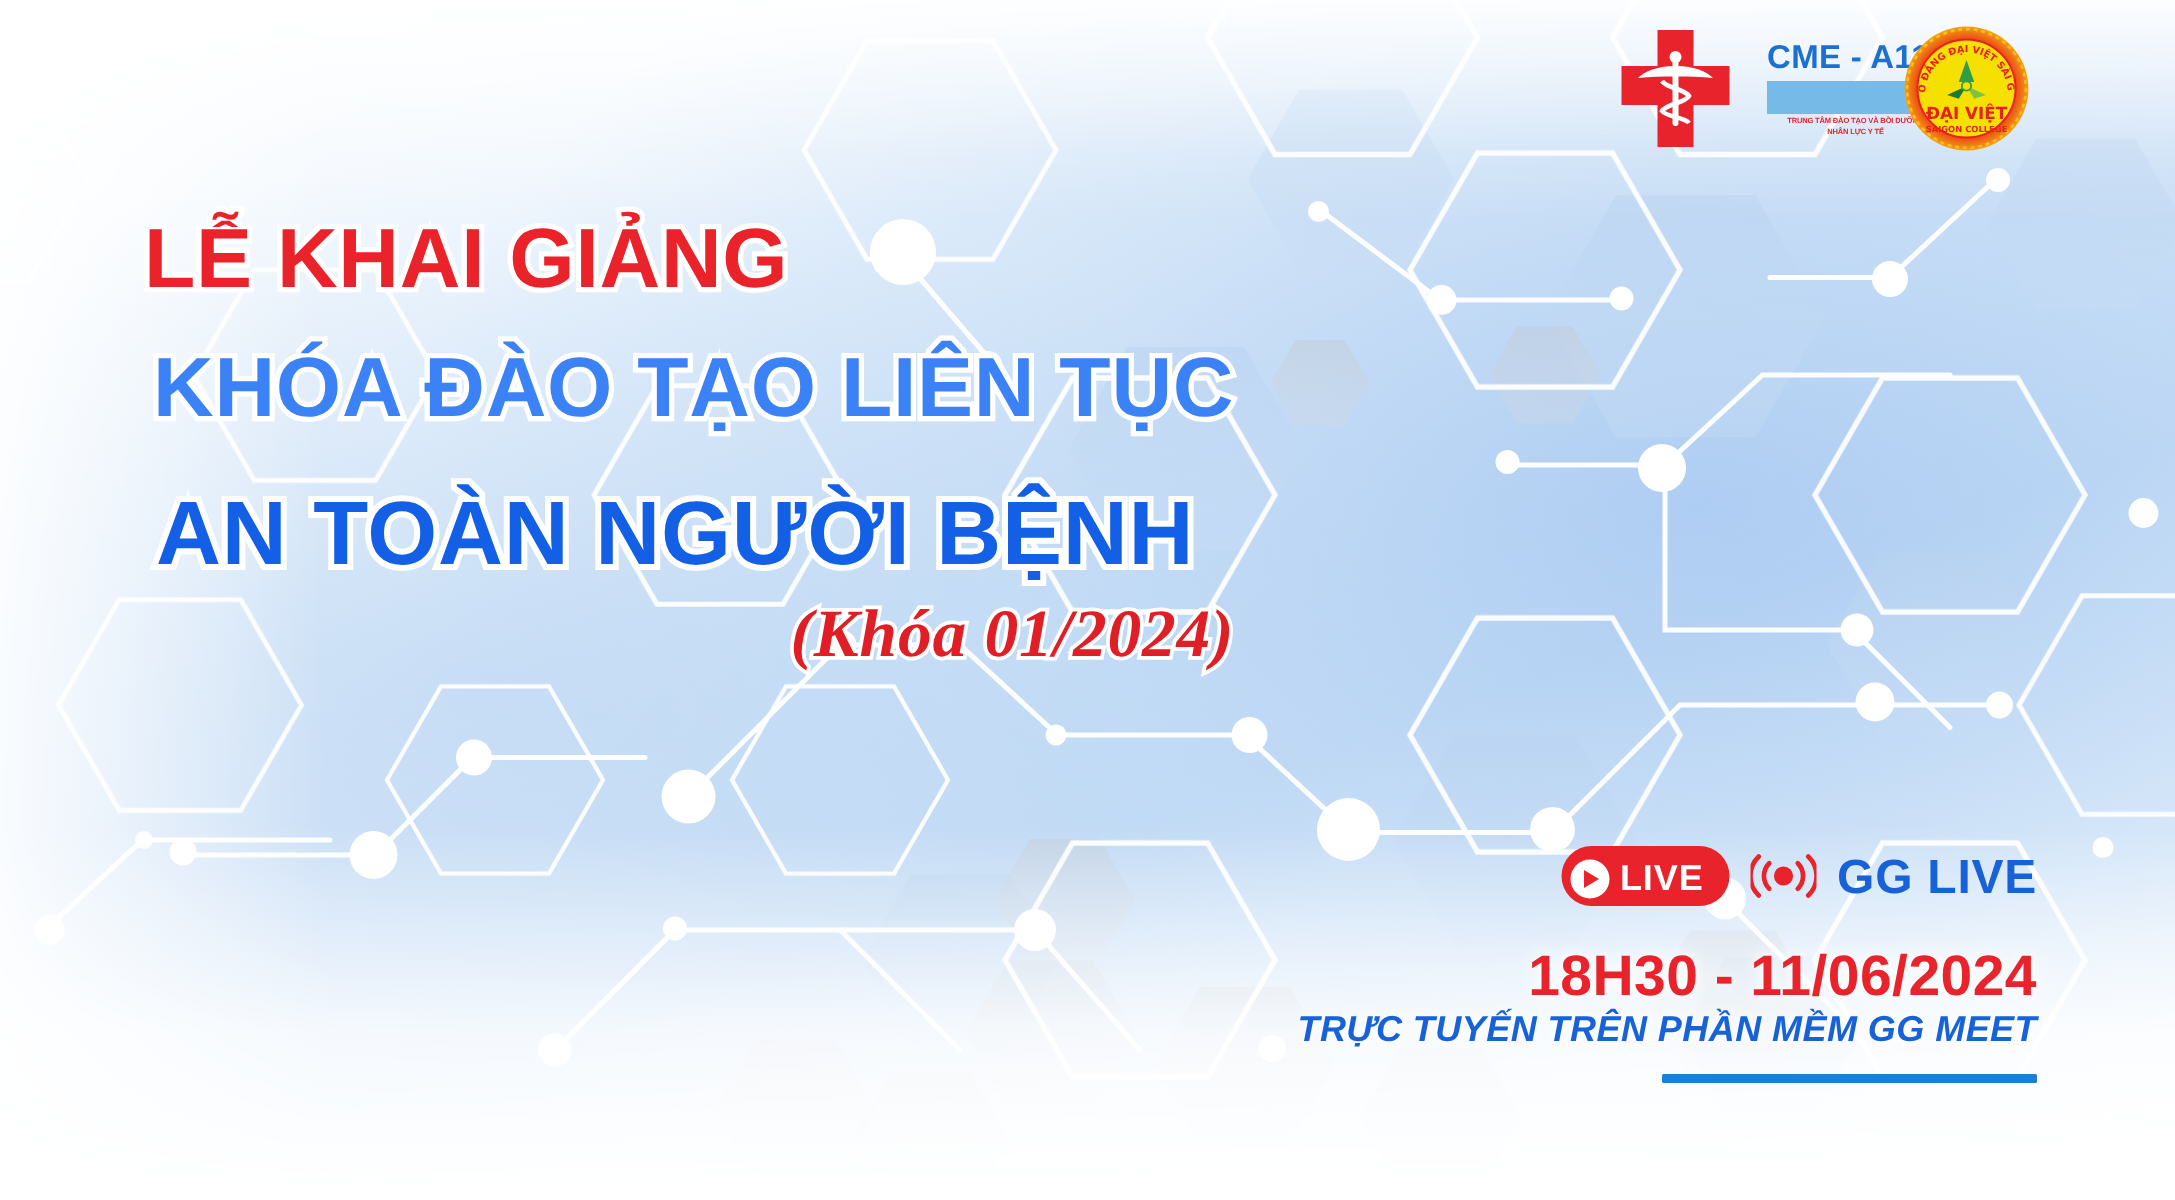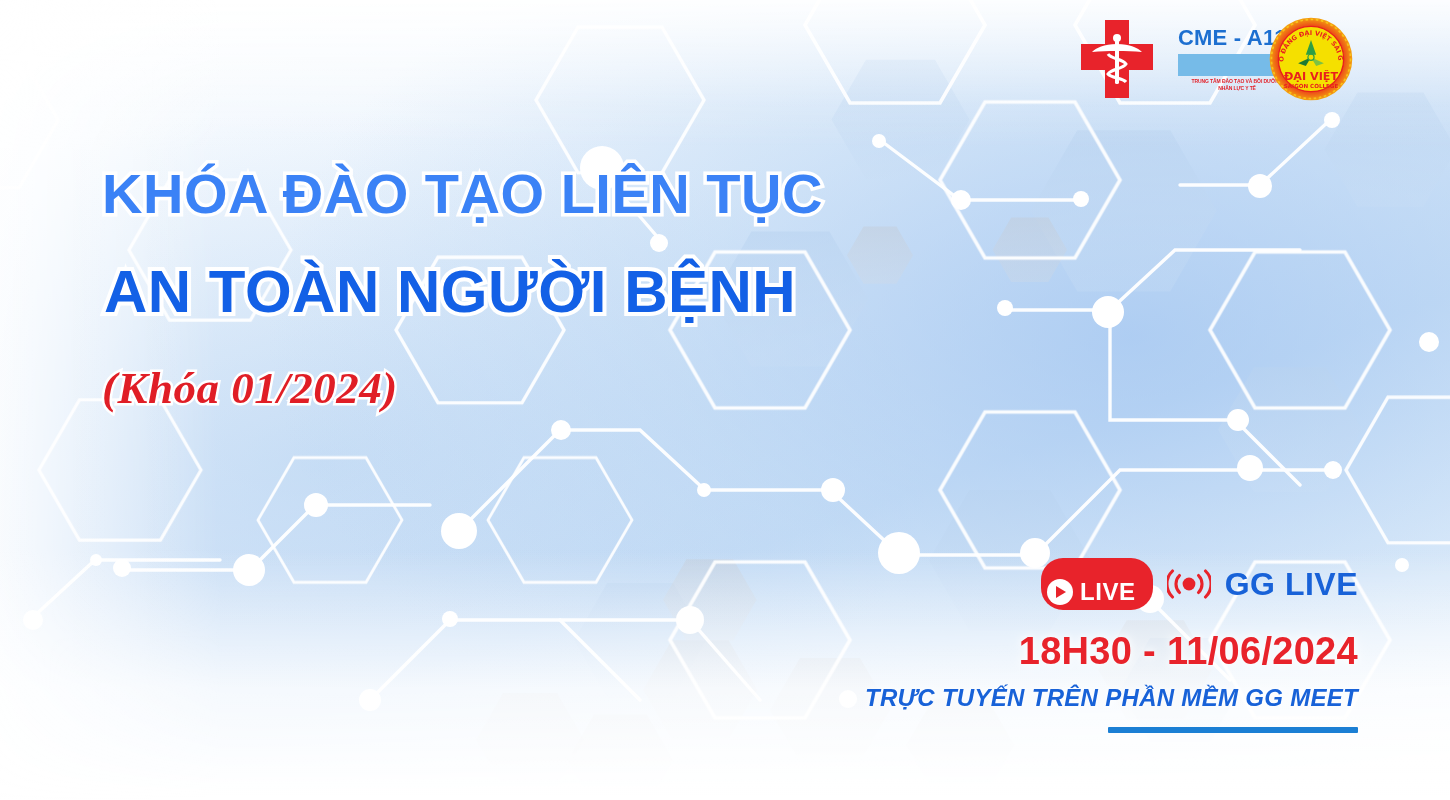--- a/index.html
+++ b/index.html
@@ -52,50 +52,50 @@
   .headlines{position:absolute;left:96px;top:140px;}
   .hl{
     font-weight:bold;font-style:normal;white-space:nowrap;
     -webkit-text-stroke:7px #ffffff;paint-order:stroke fill;
   }
   .hl-red1{font-size:56px;line-height:64px;color:#ea2229;letter-spacing:.5px;}
   .hl-red2{font-size:56px;line-height:64px;color:#3b82f6;letter-spacing:.5px;margin-left:6px;margin-top:22px;}
   .hl-blue{font-size:60px;line-height:80px;color:#1360e6;letter-spacing:.5px;margin-top:26px;margin-left:8px;
            -webkit-text-stroke:8px #ffffff;}
   .hl-sub{
-    margin-top:30px;margin-left:6px;
+    margin-left:6px;
     font-family:"Liberation Serif", serif;font-style:italic;font-weight:bold;
     font-size:45px;line-height:52px;color:#e01e26;letter-spacing:.5px;white-space:nowrap;
-    -webkit-text-stroke:5px #ffffff;paint-order:stroke fill;
+    -webkit-text-stroke:5px #ffffff;paint-order:stroke fill;text-align:right;
   }
 
   
   .meet-block{position:absolute;right:92px;top:562px;text-align:right;}
   .meet-row1{display:flex;align-items:center;justify-content:flex-end;gap:14px;height:44px;}
   .live-pill{
     display:inline-flex;align-items:center;gap:7px;
-    background:#e8232b;border-radius:22px;height:36px;padding:16px 17px 0 6px;
+    background:#e8232b;border-radius:22px;height:36px;padding:4px 17px 0 6px;
   }
   .live-play{
     width:26px;height:26px;border-radius:50%;background:#ffffff;
     display:inline-flex;align-items:center;justify-content:center;flex:0 0 auto;
   }
   .live-play i{
     display:block;width:0;height:0;margin-left:3px;
     border-left:10px solid #e8232b;border-top:6px solid transparent;border-bottom:6px solid transparent;
   }
   .live-text{color:#fff;font-weight:bold;font-size:24px;letter-spacing:.6px;line-height:1;}
   .signal-icon{width:44px;height:34px;flex:0 0 auto;}
   .meet-label{color:#1862d8;font-weight:bold;font-size:32px;letter-spacing:.5px;white-space:nowrap;}
   .meet-date{
     margin-top:24px;color:#e8232b;font-weight:bold;font-size:38px;letter-spacing:.3px;white-space:nowrap;
     text-shadow:0 0 7px rgba(255,255,255,.95),0 0 14px rgba(255,255,255,.8);
   }
   .meet-note{
-    margin-top:11px;color:#1862d8;font-weight:bold;font-style:italic;font-size:24px;
+    color:#1862d8;font-weight:bold;font-style:italic;font-size:24px;
     letter-spacing:.3px;white-space:nowrap;
     text-shadow:0 0 6px rgba(255,255,255,.9);
   }
   .meet-underline{
     margin-top:15px;margin-left:auto;width:250px;height:6px;background:#1b7fd4;border-radius:1px;
   }
 </style>
 </head>
 <body>
 
@@ -257,20 +257,21 @@
         <path d="M15,9 L0,2 L6,12 Z" fill="#7cc243"></path>
         <path d="M-15,9 L0,2 L-6,12 Z" fill="#1f7a33"></path>
         <circle cx="0" cy="2" r="3.6" fill="#f5e000" stroke="#2f9e44" stroke-width="1.4"></circle>
       </g>
       <text x="50" y="74" text-anchor="middle" font-size="13" font-weight="bold" fill="#e8201d" font-family="DejaVu Sans, sans-serif">ĐẠI VIỆT</text>
       <text x="50" y="84" text-anchor="middle" font-size="6.5" font-weight="bold" fill="#e8201d" font-family="DejaVu Sans, sans-serif">SAIGON COLLEGE</text>
     </svg>
   </div>
 
   <div class="headlines">
+    <div class="hl hl-red1">LỄ KHAI GIẢNG</div>
     <div class="hl hl-red2">KHÓA ĐÀO TẠO LIÊN TỤC</div>
     <div class="hl hl-blue">AN TOÀN NGƯỜI BỆNH</div>
     <div class="hl-sub">(Khóa 01/2024)</div>
   </div>
 
   <div class="meet-block">
 
     <div class="meet-row1">
       <div class="live-pill">
         <span class="live-play">

